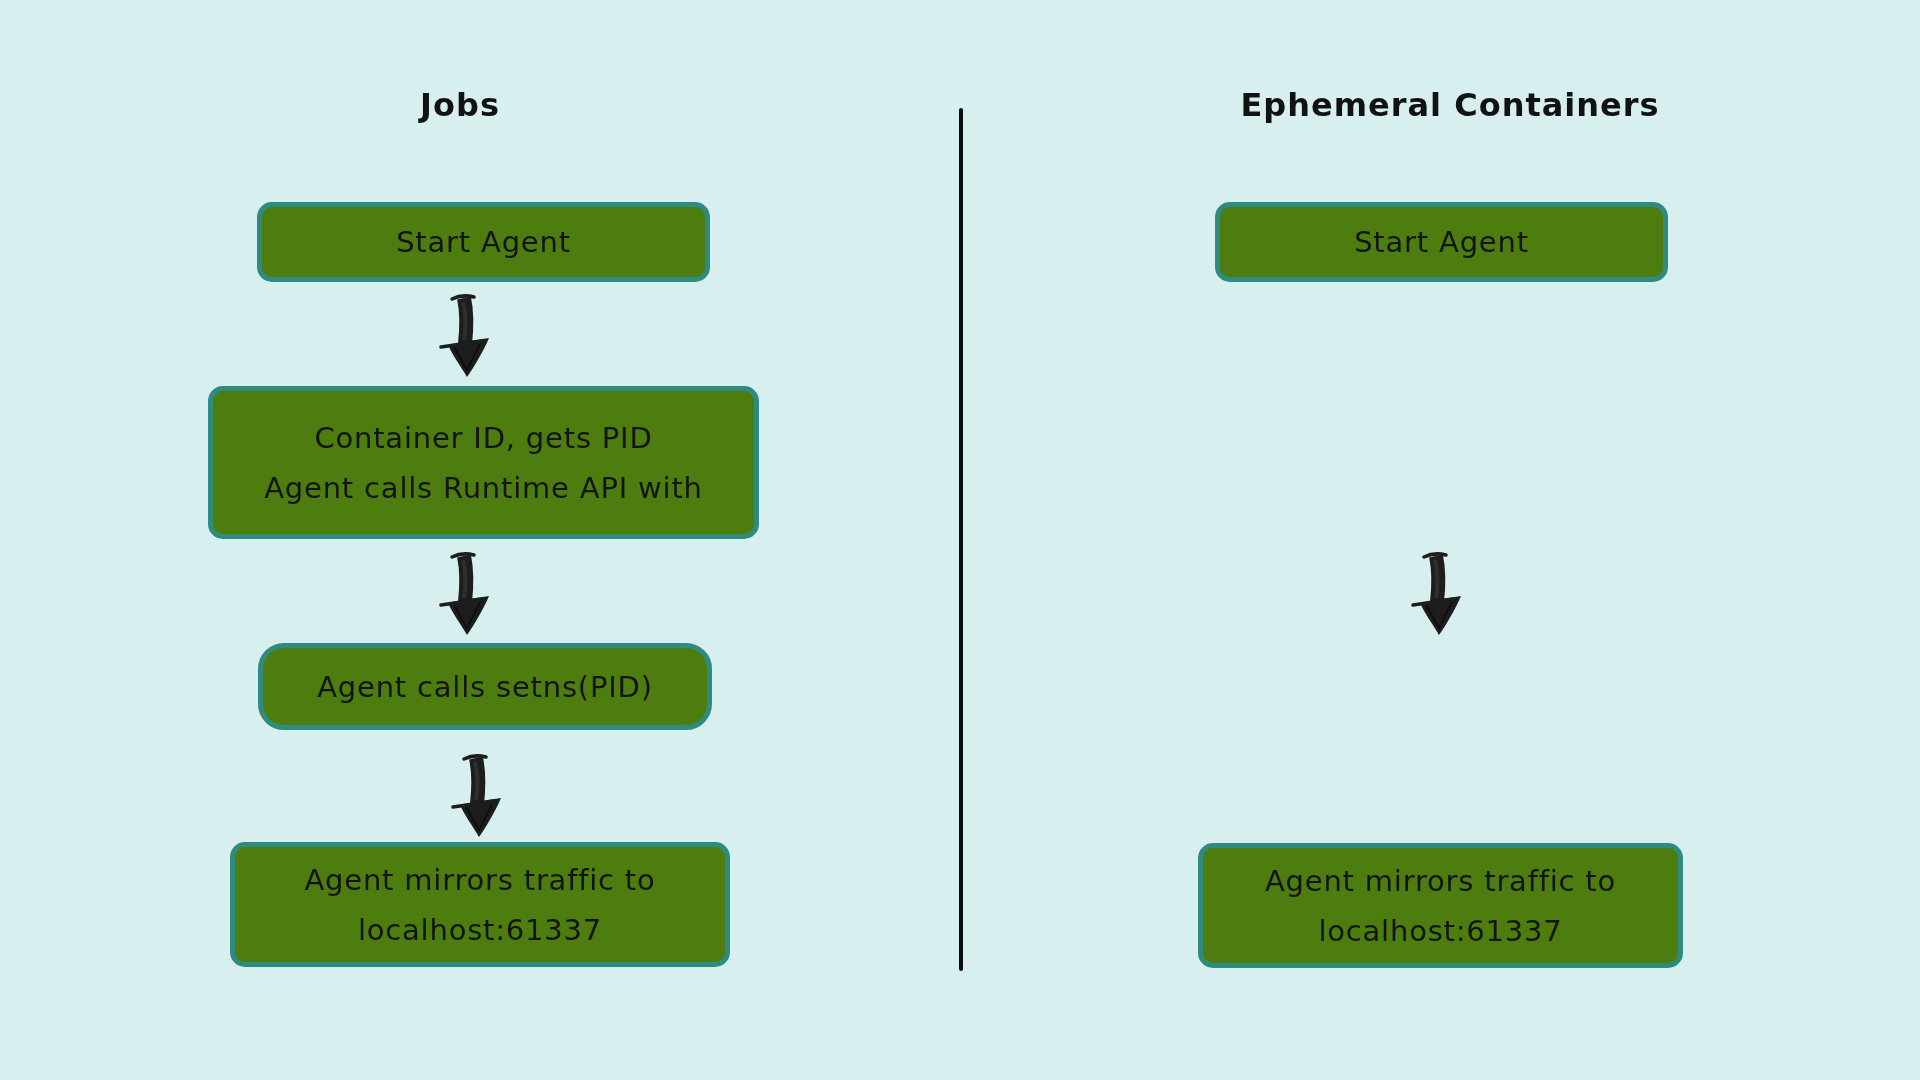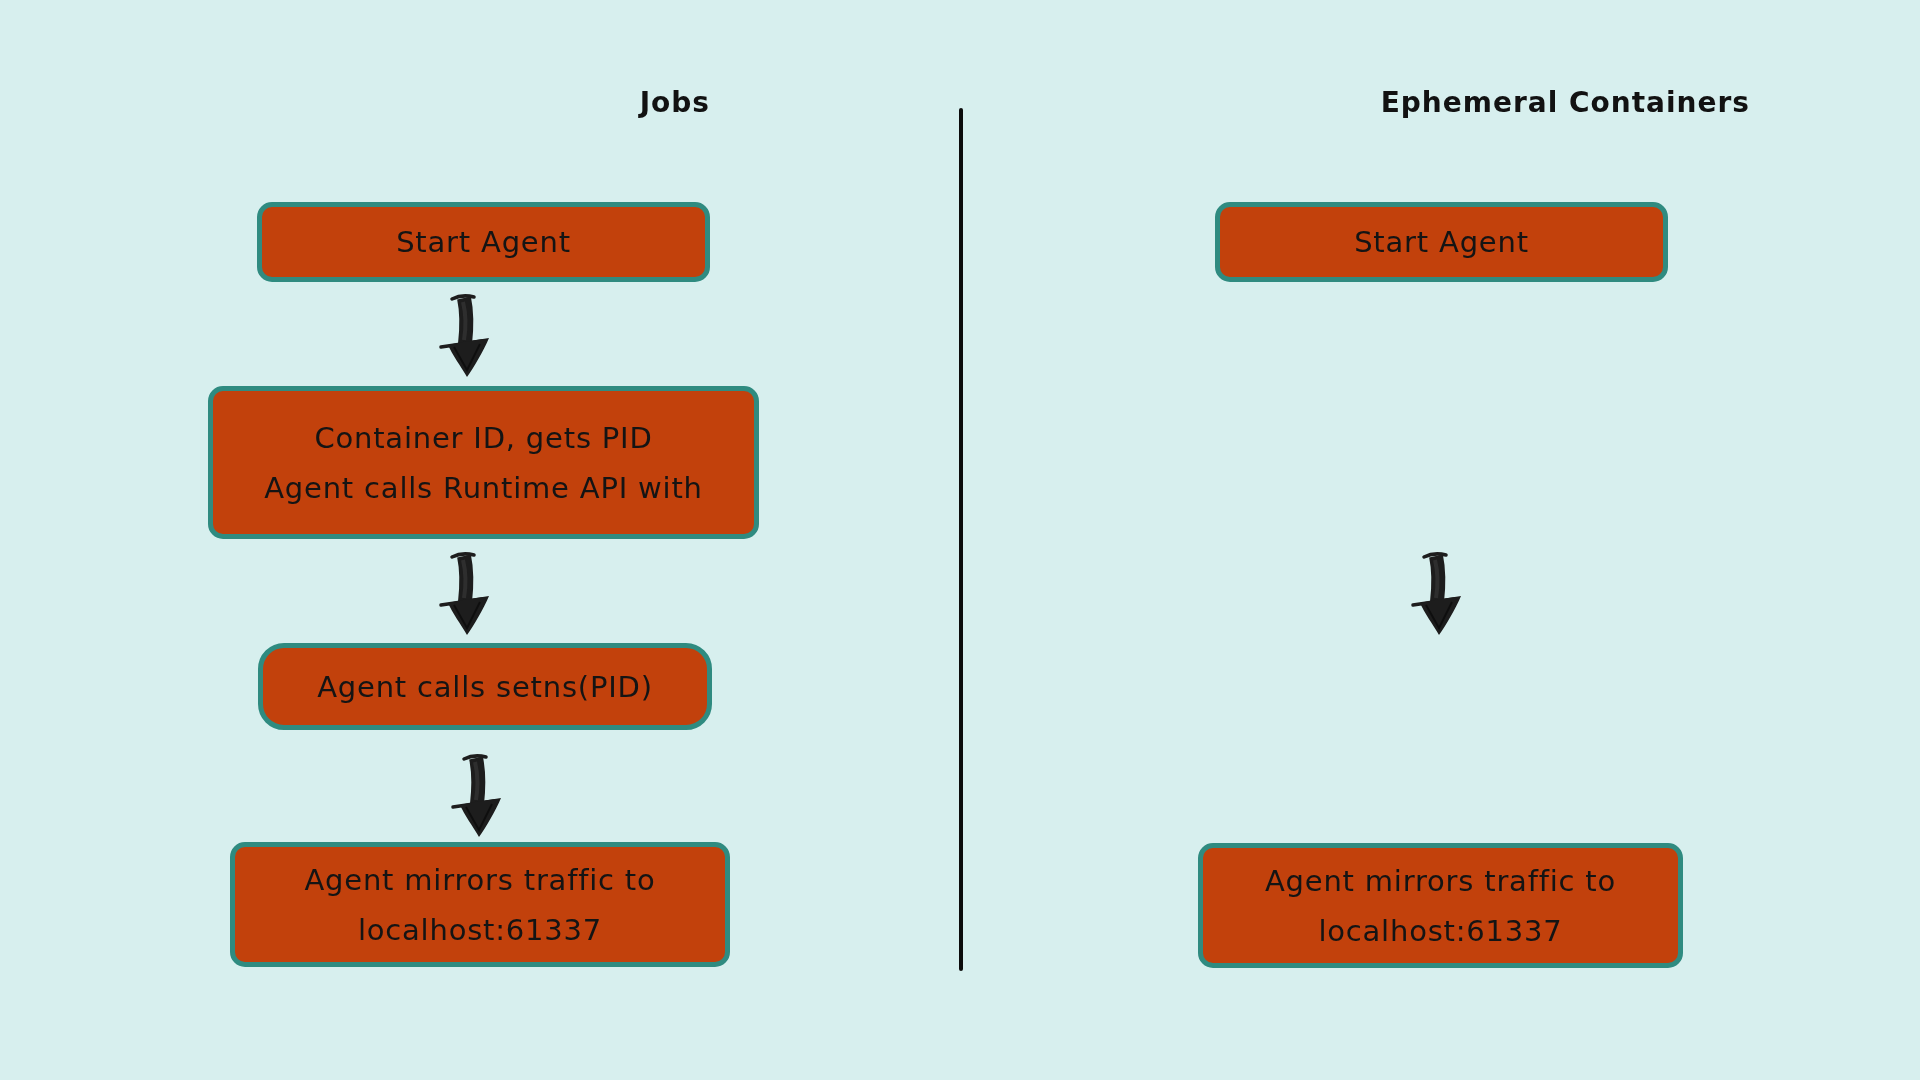--- a/index.html
+++ b/index.html
@@ -6,34 +6,34 @@
   .canvas{
     position:relative;
     width:1920px;height:1080px;
     background:#d7efee;
     overflow:hidden;
     font-family:"DejaVu Sans","Liberation Sans",sans-serif;
     color:#141414;
   }
   .col-title{
     position:absolute;
-    text-align:right;
-    font-size:28px;
+    text-align:center;
+    font-size:32px;
     font-weight:600;
     letter-spacing:1px;
     color:#121212;
   }
   .title-left{left:210px;top:86px;width:500px;}
   .title-right{left:1150px;top:86px;width:600px;}
   .node{
     position:absolute;
     box-sizing:border-box;
     border:5px solid #2f8b80;
     border-radius:15px;
-    background:#c2410c;
+    background:#4d7c0f;
     display:flex;
     flex-direction:column;
     justify-content:center;
     align-items:center;
     text-align:center;
   }
   .node .line{
     font-size:29px;
     line-height:50px;
     letter-spacing:0.8px;

